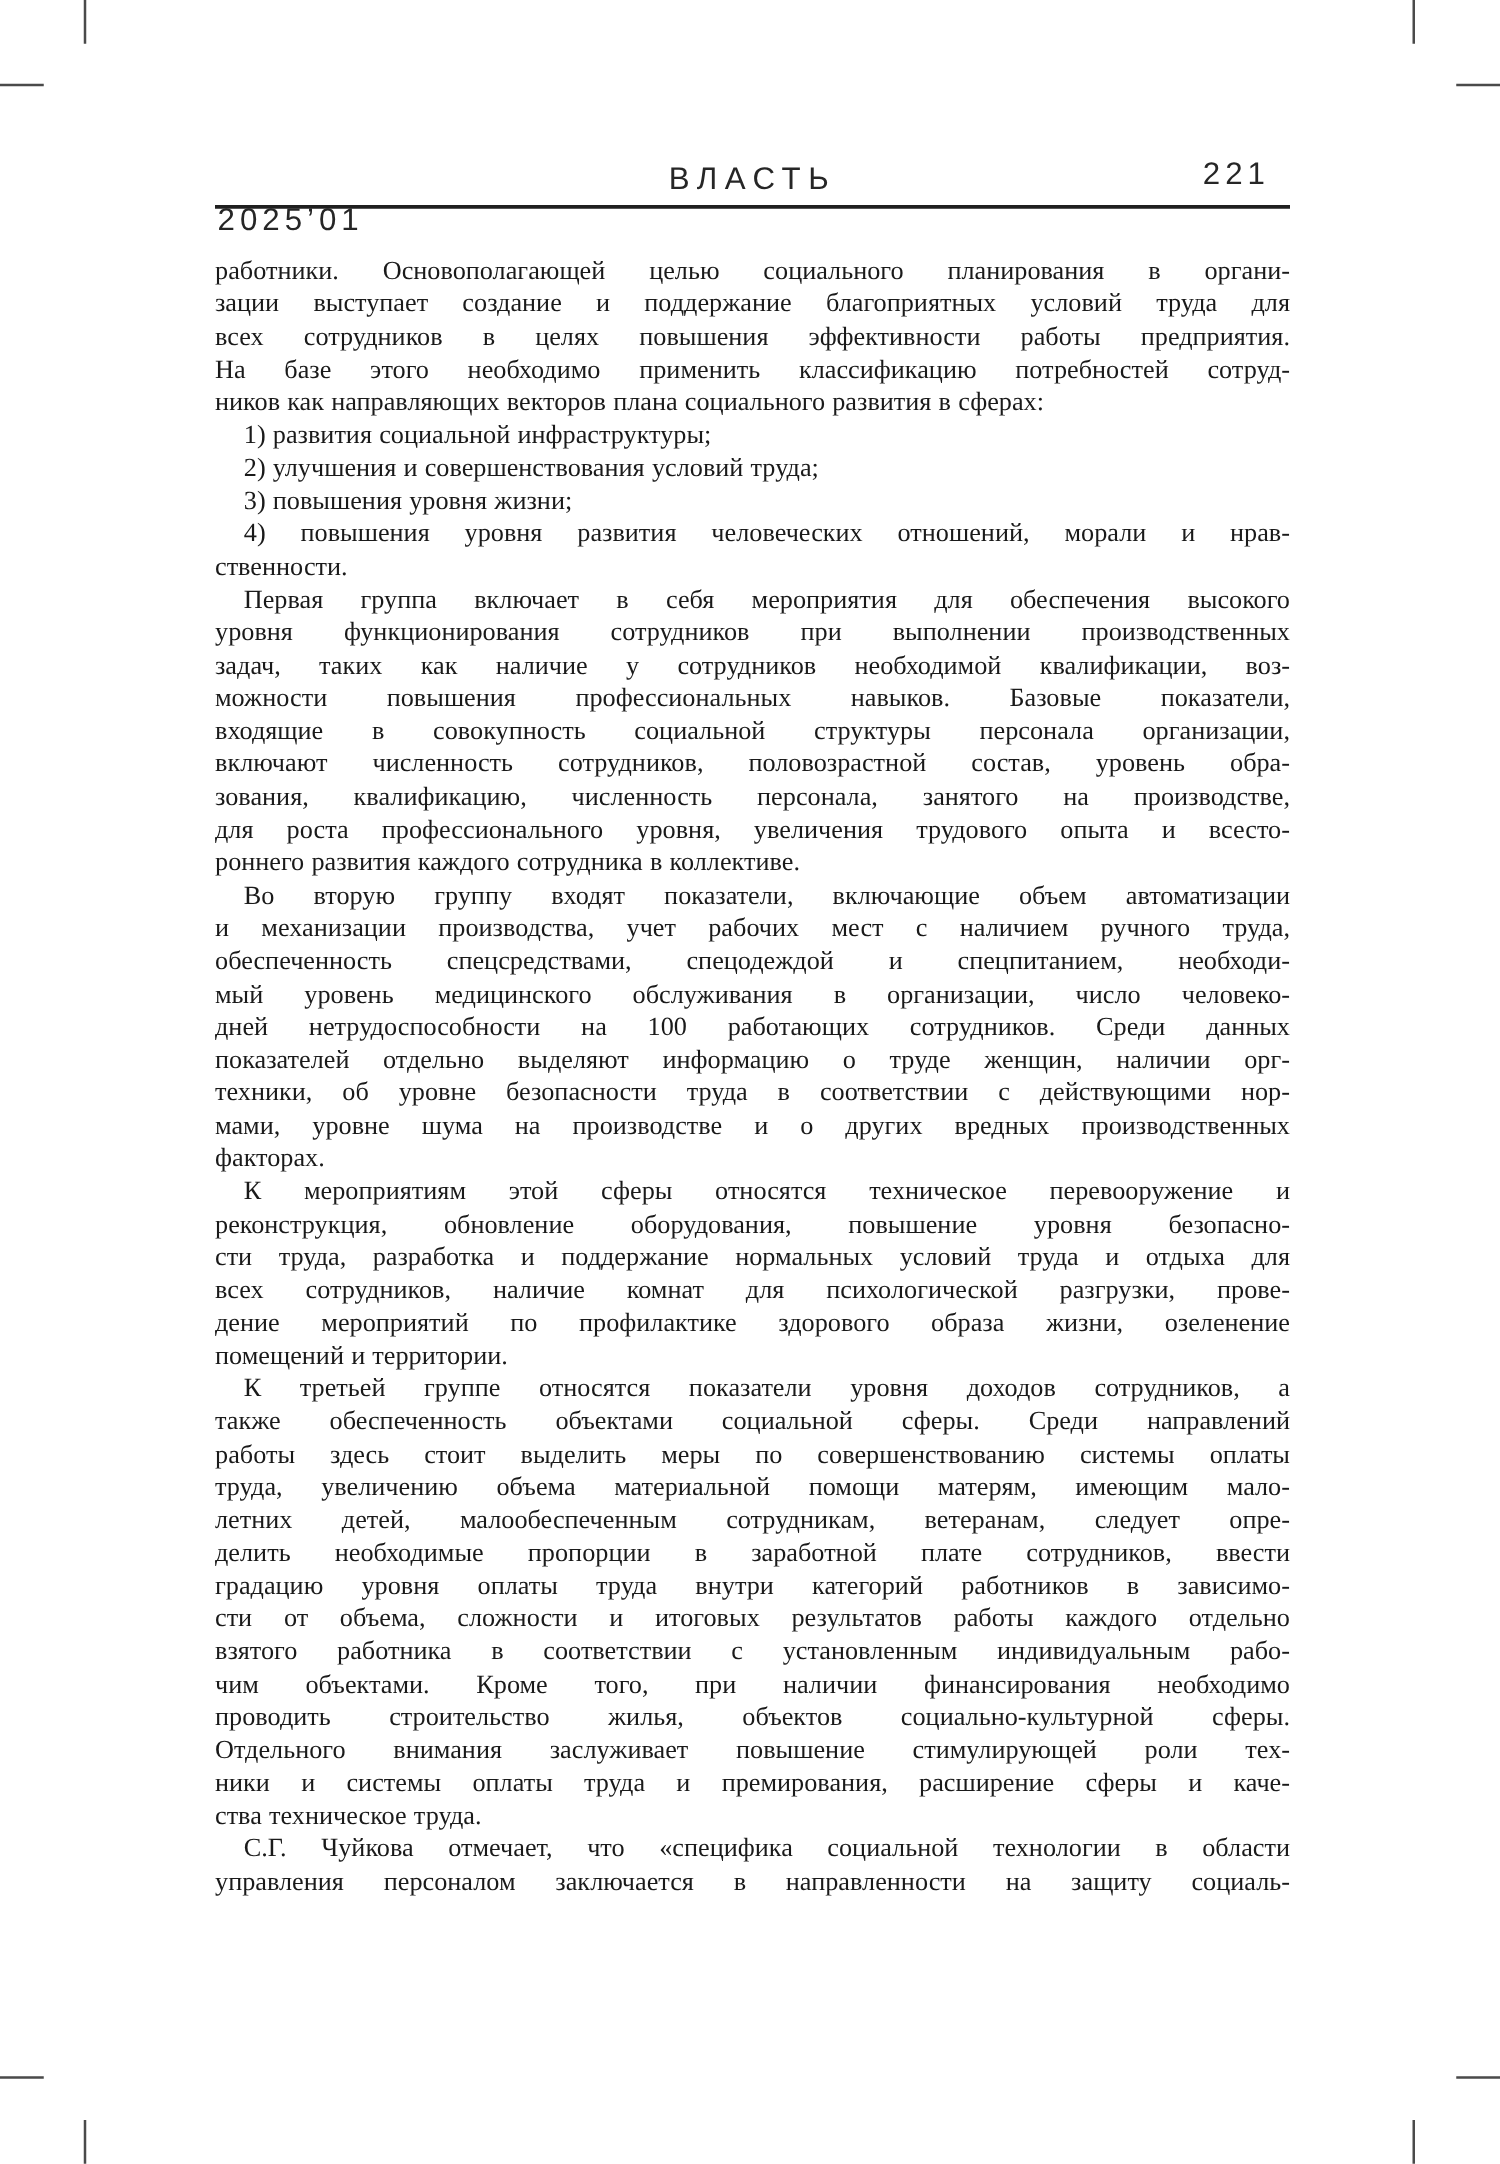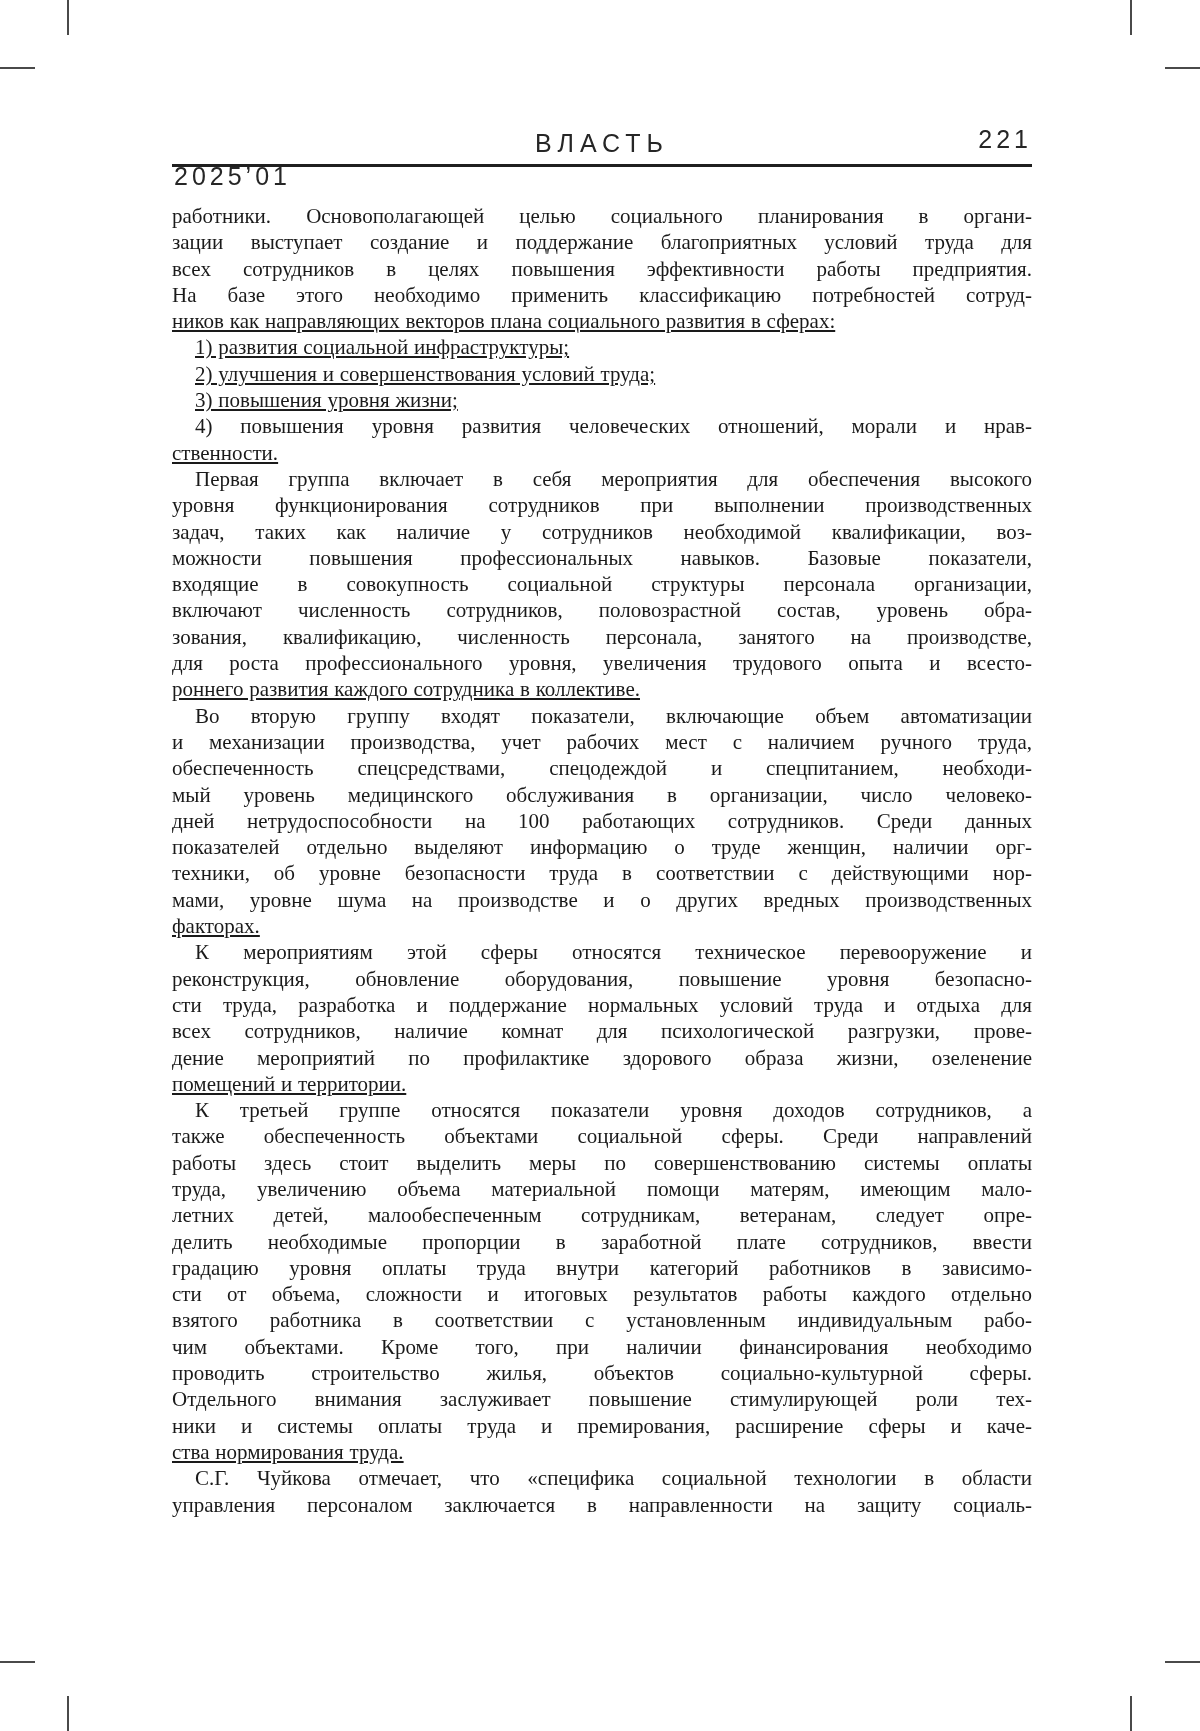--- a/index.html
+++ b/index.html
@@ -27,37 +27,37 @@
 
   
   .header {
     position: absolute; left: 172px; top: 124px; width: 860px; height: 32px;
     font-family: "Liberation Sans", sans-serif;
     font-size: 25px; line-height: 30px; color: #262626;
     letter-spacing: 4px;
   }
   .h-left  { position: absolute; left: 2px; top: 0; margin-top: 37px; }
   .h-center{ position: absolute; left: 50%; top: 4px; transform: translateX(-50%); letter-spacing: 6px; }
-  .h-right { position: absolute; right: 0; top: 0; }
+  .h-right { position: absolute; right: 16px; top: 0; }
   .rule {
     position: absolute; left: 172px; top: 164px; width: 860px; height: 3px;
     background: #1f1f1f;
   }
 
   
   .body-text {
     position: absolute; left: 172px; top: 203px; width: 860px;
     font-size: 21px; line-height: 26.3px; color: #1a1a1a;
   }
   .line {
     text-align: justify;
     text-align-last: justify;
     word-spacing: 0.5px;
   }
-  .line.end   { text-align-last: left; text-decoration: underline; }
+  .line.end   { text-align-last: left; }
   .line.first { text-indent: 23px; }
 </style>
 </head>
 <body>
 
 <div class="page">
 
   <div class="crop v tl-v"></div>
   <div class="crop h tl-h"></div>
   <div class="crop v tr-v"></div>
@@ -116,18 +116,18 @@
       <div class="line">труда, увеличению объема материальной помощи матерям, имеющим мало-</div>
       <div class="line">летних детей, малообеспеченным сотрудникам, ветеранам, следует опре-</div>
       <div class="line">делить необходимые пропорции в заработной плате сотрудников, ввести</div>
       <div class="line">градацию уровня оплаты труда внутри категорий работников в зависимо-</div>
       <div class="line">сти от объема, сложности и итоговых результатов работы каждого отдельно</div>
       <div class="line">взятого работника в соответствии с установленным индивидуальным рабо-</div>
       <div class="line">чим объектами. Кроме того, при наличии финансирования необходимо</div>
       <div class="line">проводить строительство жилья, объектов социально-культурной сферы.</div>
       <div class="line">Отдельного внимания заслуживает повышение стимулирующей роли тех-</div>
       <div class="line">ники и системы оплаты труда и премирования, расширение сферы и каче-</div>
-      <div class="line end">ства нормирования труда.</div>
+      <div class="line end">ства техническое труда.</div>
       <div class="line first">С.Г. Чуйкова отмечает, что «специфика социальной технологии в области</div>
       <div class="line">управления персоналом заключается в направленности на защиту социаль-</div>
     </div>
 
 </div>
 
 </body></html>

